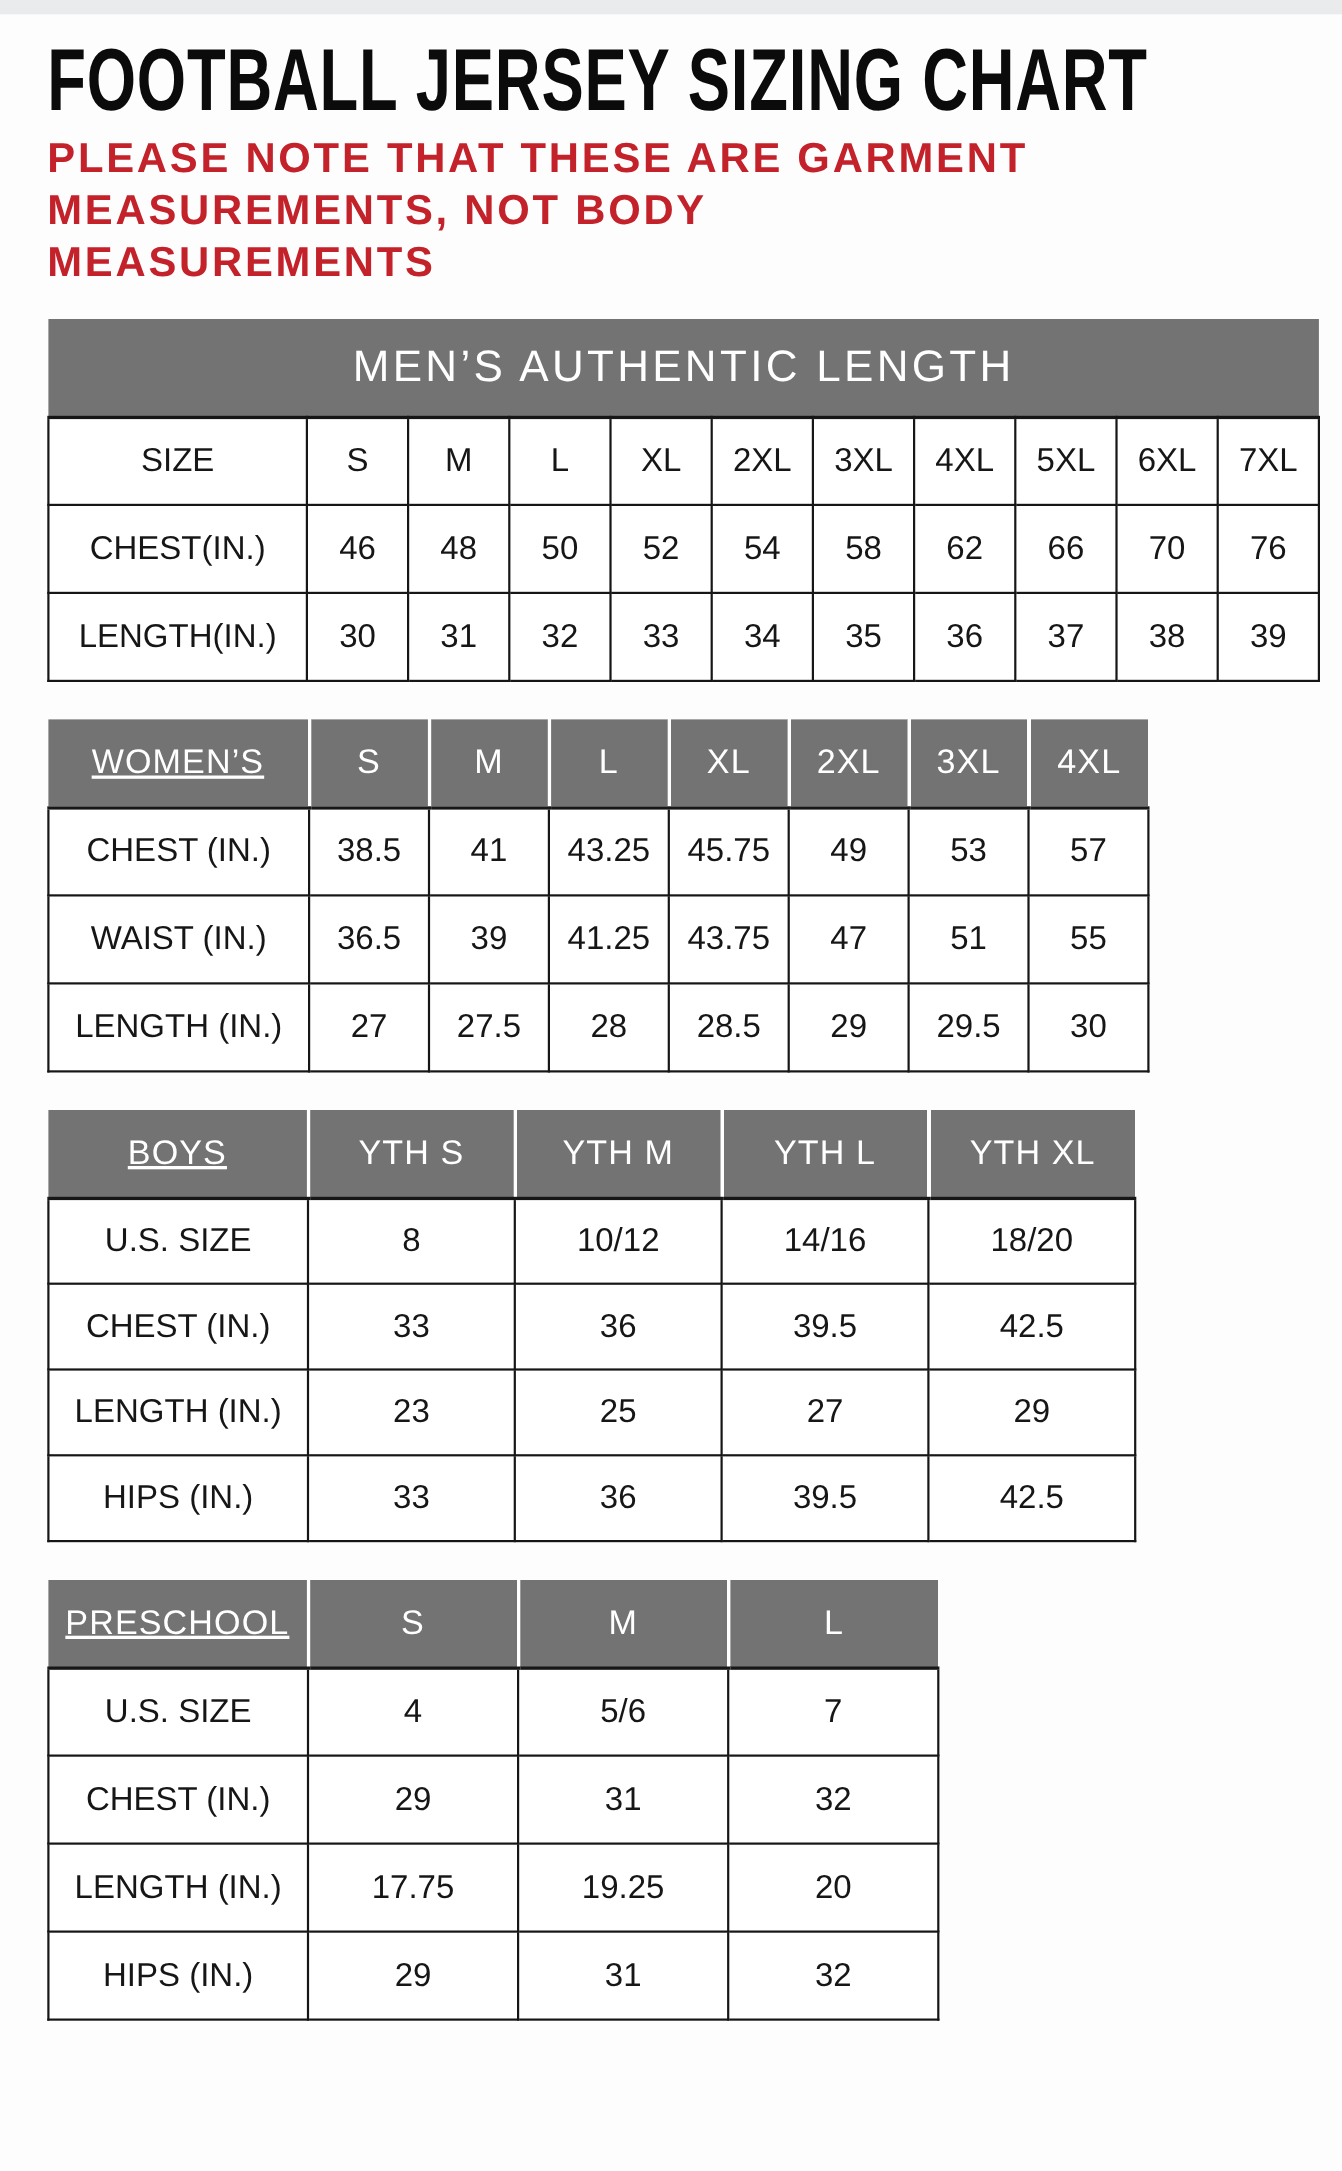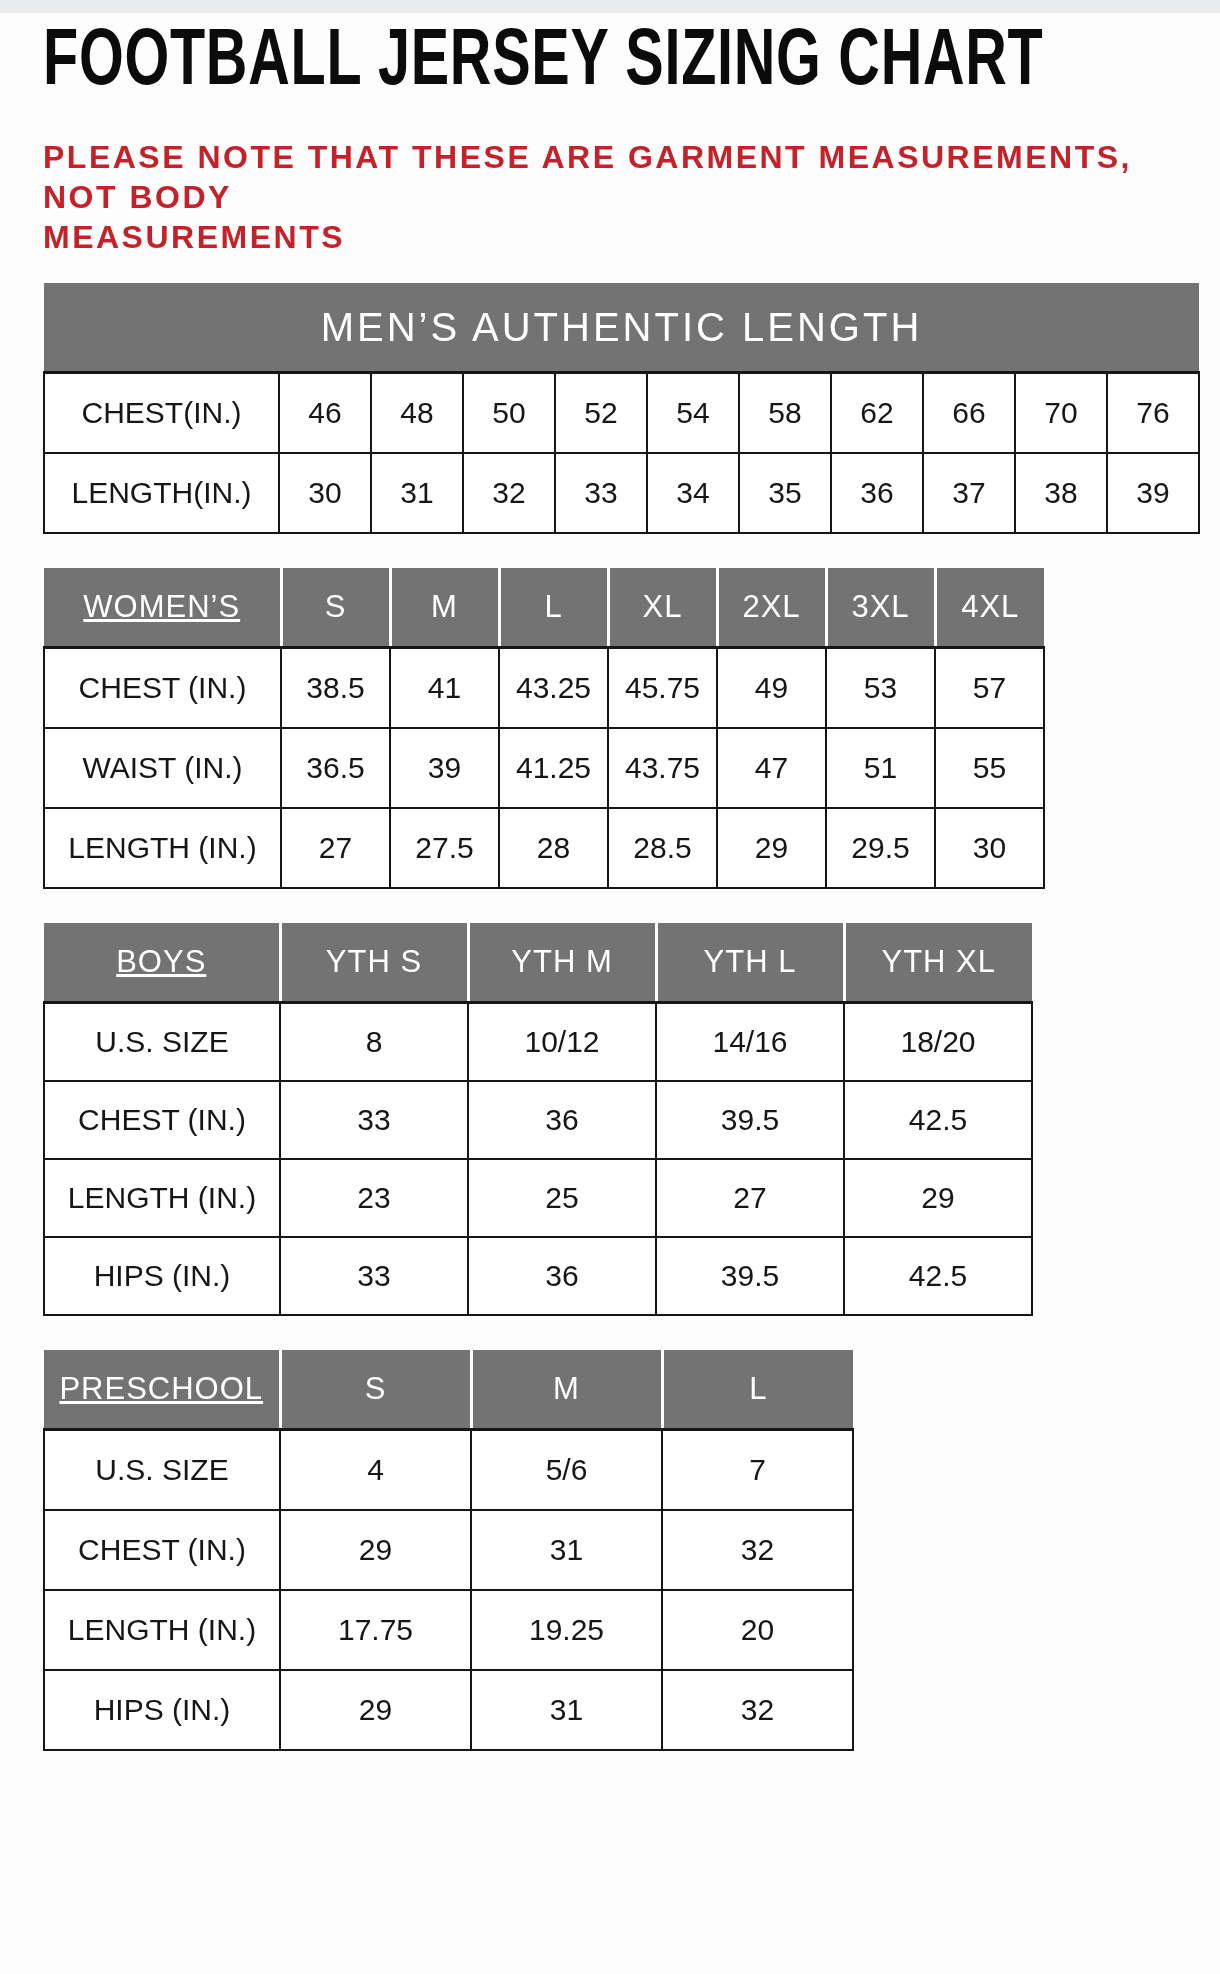--- a/index.html
+++ b/index.html
@@ -11,43 +11,42 @@
   }
   html,body{margin:0;padding:0;}
   body{
     width:1220px;
     min-height:1974px;
     background:var(--paper);
     font-family:"Liberation Sans", sans-serif;
     color:var(--ink);
   }
   .top-strip{height:13px;width:100%;background:#e9ebec;}
-  .page{padding:0 0 0 43px;}
+  .page{padding:16px 0 0 43px;}
   .title{
     display:inline-block;
     font-size:80px;
     line-height:.85;
     font-weight:700;
     letter-spacing:1px;
     color:#0b0b0b;
     transform:scaleX(.72);
     transform-origin:0 50%;
     margin:10px 0 14px 0;
     white-space:nowrap;
   }
   .note{
     color:var(--red);
     font-weight:700;
-    font-size:32px;
+    font-size:38px;
     letter-spacing:2.5px;
     line-height:1.25;
     white-space:pre-line;
     margin-bottom:26px;
     width:1120px;
-    margin-top:32px;
   }
   table.size-table{
     border-collapse:collapse;
     table-layout:fixed;
     margin-bottom:34px;
     font-size:30px;
     color:var(--ink);
   }
   table.size-table th,table.size-table td{
     text-align:center;
@@ -115,20 +114,33 @@
         <col style="width:92px">
         <col style="width:92px">
     </colgroup>
     <thead>
       <tr>
         <th class="banner" colspan="11">MEN’S AUTHENTIC LENGTH</th>
       </tr>
     </thead>
     <tbody>
         <tr>
+          <th class="rowlabel">SIZE</th>
+          <td>S</td>
+          <td>M</td>
+          <td>L</td>
+          <td>XL</td>
+          <td>2XL</td>
+          <td>3XL</td>
+          <td>4XL</td>
+          <td>5XL</td>
+          <td>6XL</td>
+          <td>7XL</td>
+        </tr>
+        <tr>
           <th class="rowlabel">CHEST(IN.)</th>
           <td>46</td>
           <td>48</td>
           <td>50</td>
           <td>52</td>
           <td>54</td>
           <td>58</td>
           <td>62</td>
           <td>66</td>
           <td>70</td>

